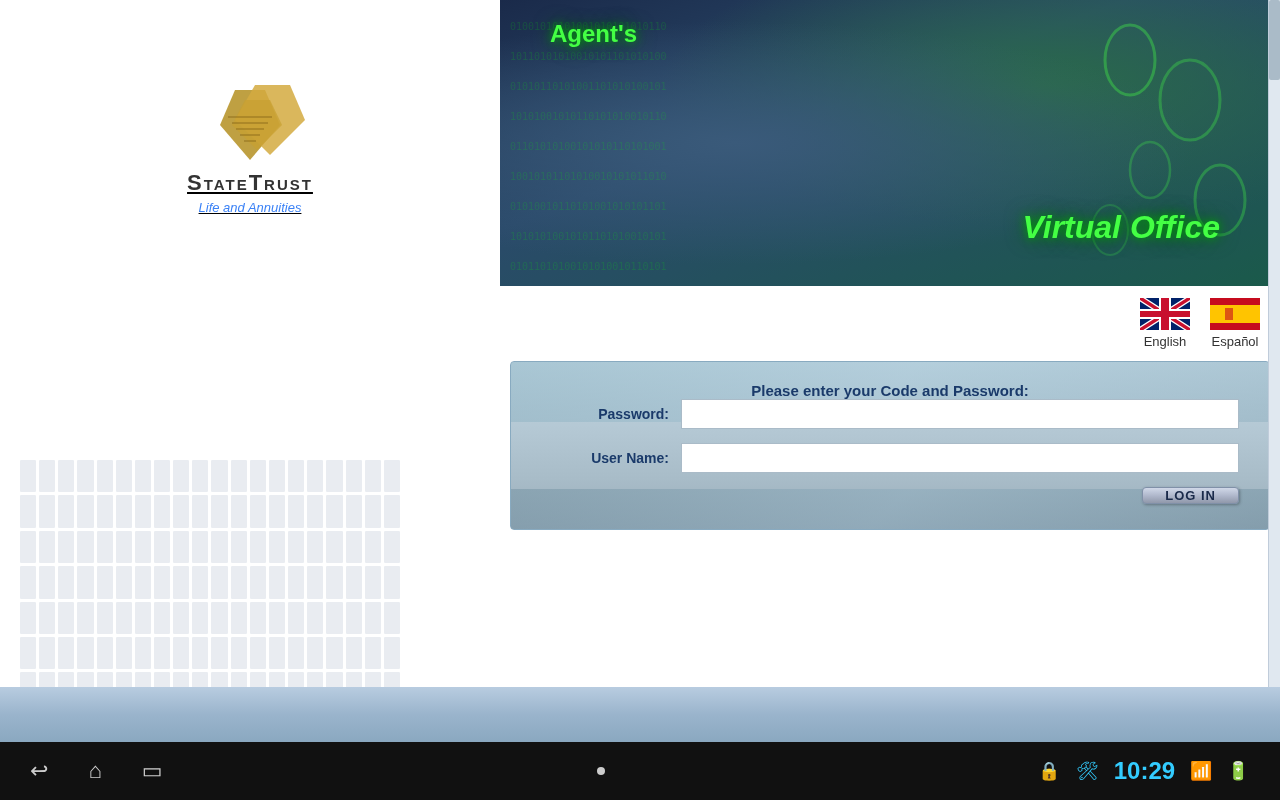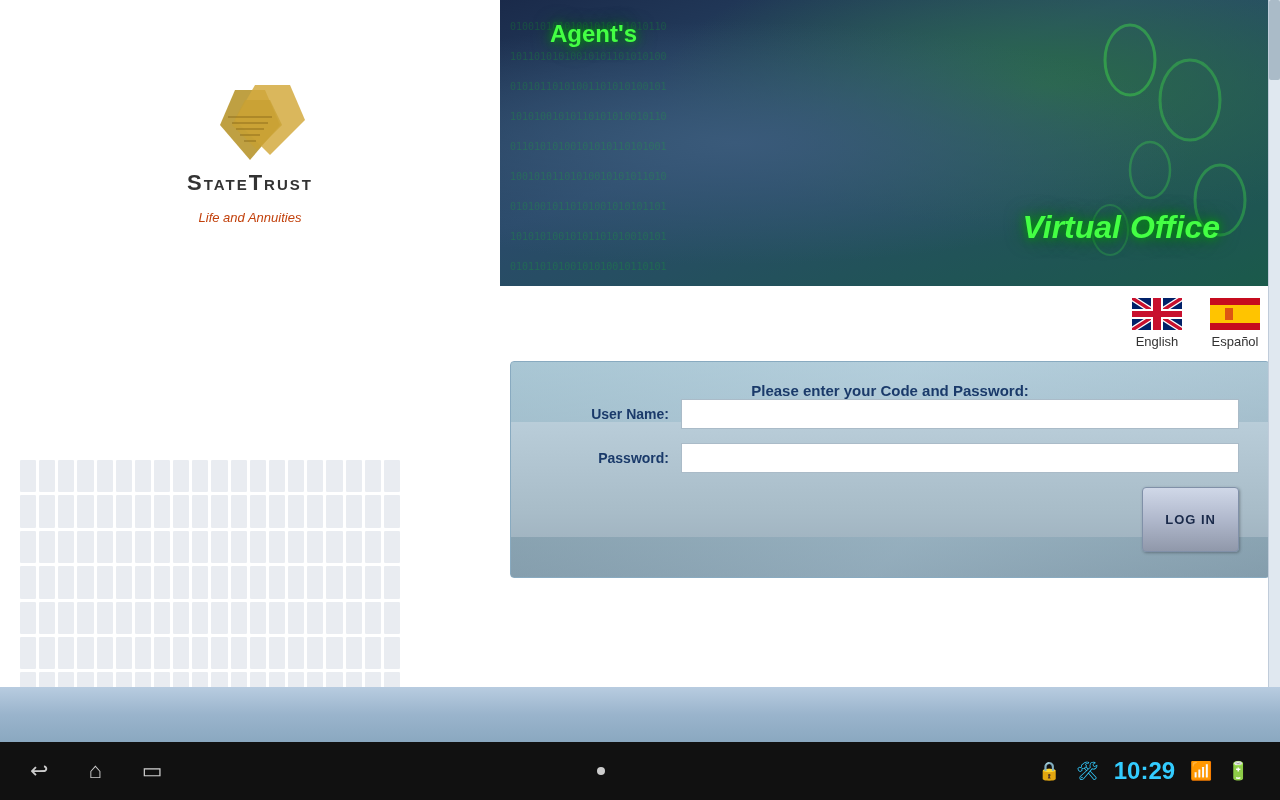--- a/index.html
+++ b/index.html
@@ -25,20 +25,21 @@
     
     .left-panel {
       width: 500px;
       height: 740px;
       background: #ffffff;
       display: flex;
       flex-direction: column;
       align-items: center;
       padding-top: 80px;
       position: relative;
+      text-decoration: underline;
     }
 
     
     .grid-pattern {
       position: absolute;
       bottom: 0;
       left: 20px;
       width: 380px;
       height: 280px;
       display: grid;
@@ -64,23 +65,23 @@
     .logo-text {
       font-size: 22px;
       font-weight: bold;
       color: #333;
       letter-spacing: 2px;
       font-variant: small-caps;
     }
 
     .logo-subtitle {
       font-size: 13px;
-      color: #c2410c;
+      color: #3b82f6;
       font-style: italic;
-      margin-top: 14px;
+      margin-top: 4px;
     }
 
     
     .right-panel {
       flex: 1;
       height: 740px;
       display: flex;
       flex-direction: column;
       position: relative;
     }
@@ -142,21 +143,21 @@
       font-style: italic;
     }
 
     
     .language-selector {
       display: flex;
       flex-direction: row;
       justify-content: flex-end;
       align-items: center;
       padding: 12px 20px;
-      gap: 28px;
+      gap: 20px;
       background: #fff;
     }
 
     .lang-option {
       display: flex;
       flex-direction: column;
       align-items: center;
       gap: 4px;
       cursor: pointer;
     }
@@ -239,21 +240,21 @@
       justify-content: flex-end;
       position: relative;
       z-index: 1;
       margin-top: 10px;
     }
 
     .login-btn {
       background: linear-gradient(180deg, #d0d8e8 0%, #b0b8cc 50%, #9098aa 100%);
       border: 1px solid #8090a8;
       border-radius: 4px;
-      padding: 24px 22px;
+      padding: 0 22px;
       font-size: 13px;
       font-weight: bold;
       color: #1a2a4a;
       cursor: pointer;
       letter-spacing: 1px;
       box-shadow: 1px 1px 3px rgba(0,0,0,0.3);
     }
 
     
     .android-nav {
@@ -604,29 +605,29 @@
       </div>
 
     </div>
 
     <div class="login-box">
       <div class="login-box-header"></div>
 
       <div class="login-instruction">Please enter your Code and Password:</div>
 
       <div class="form-row">
+        <label class="form-label">Password:</label>
+        <input class="form-input" type="password" placeholder="" style="">
+      </div>
+
+      <div class="form-row">
         <label class="form-label">User Name:</label>
         <input class="form-input" type="text" placeholder="" style="">
       </div>
 
-      <div class="form-row">
-        <label class="form-label">Password:</label>
-        <input class="form-input" type="password" placeholder="" style="">
-      </div>
-
       <div class="login-btn-row">
         <button class="login-btn">LOG IN</button>
       </div>
 
       <div class="login-box-footer"></div>
     </div>
 
   </div>
 
   <div class="scrollbar">

